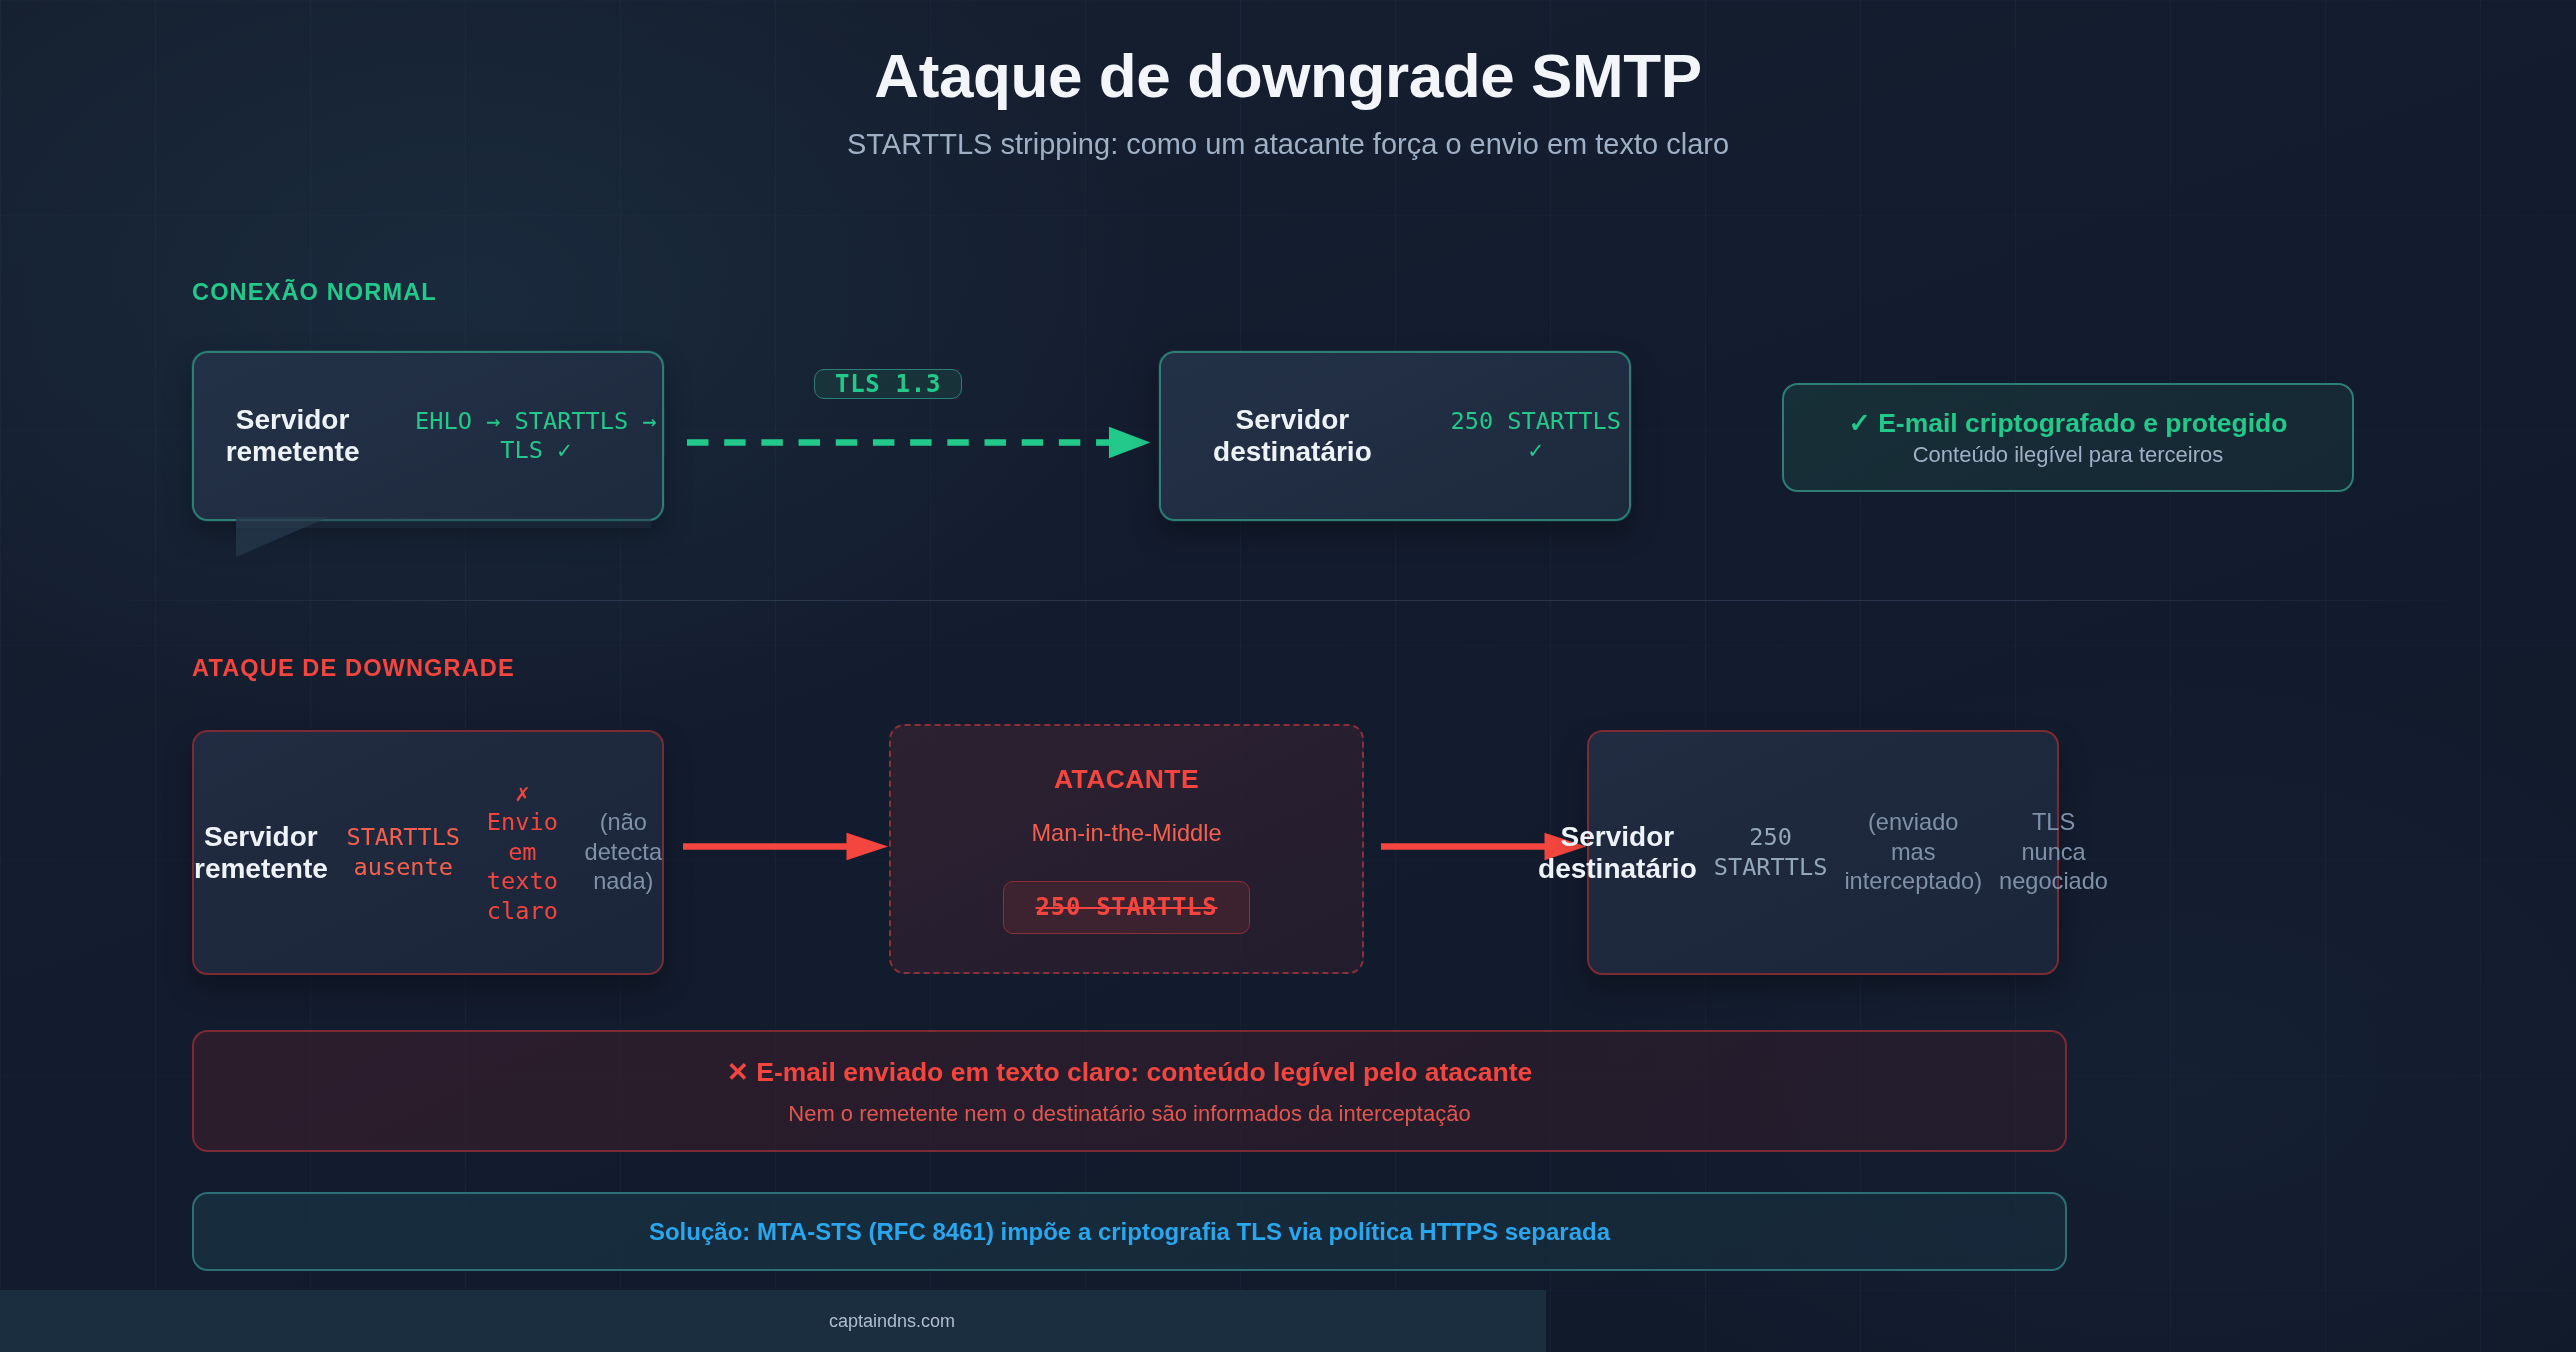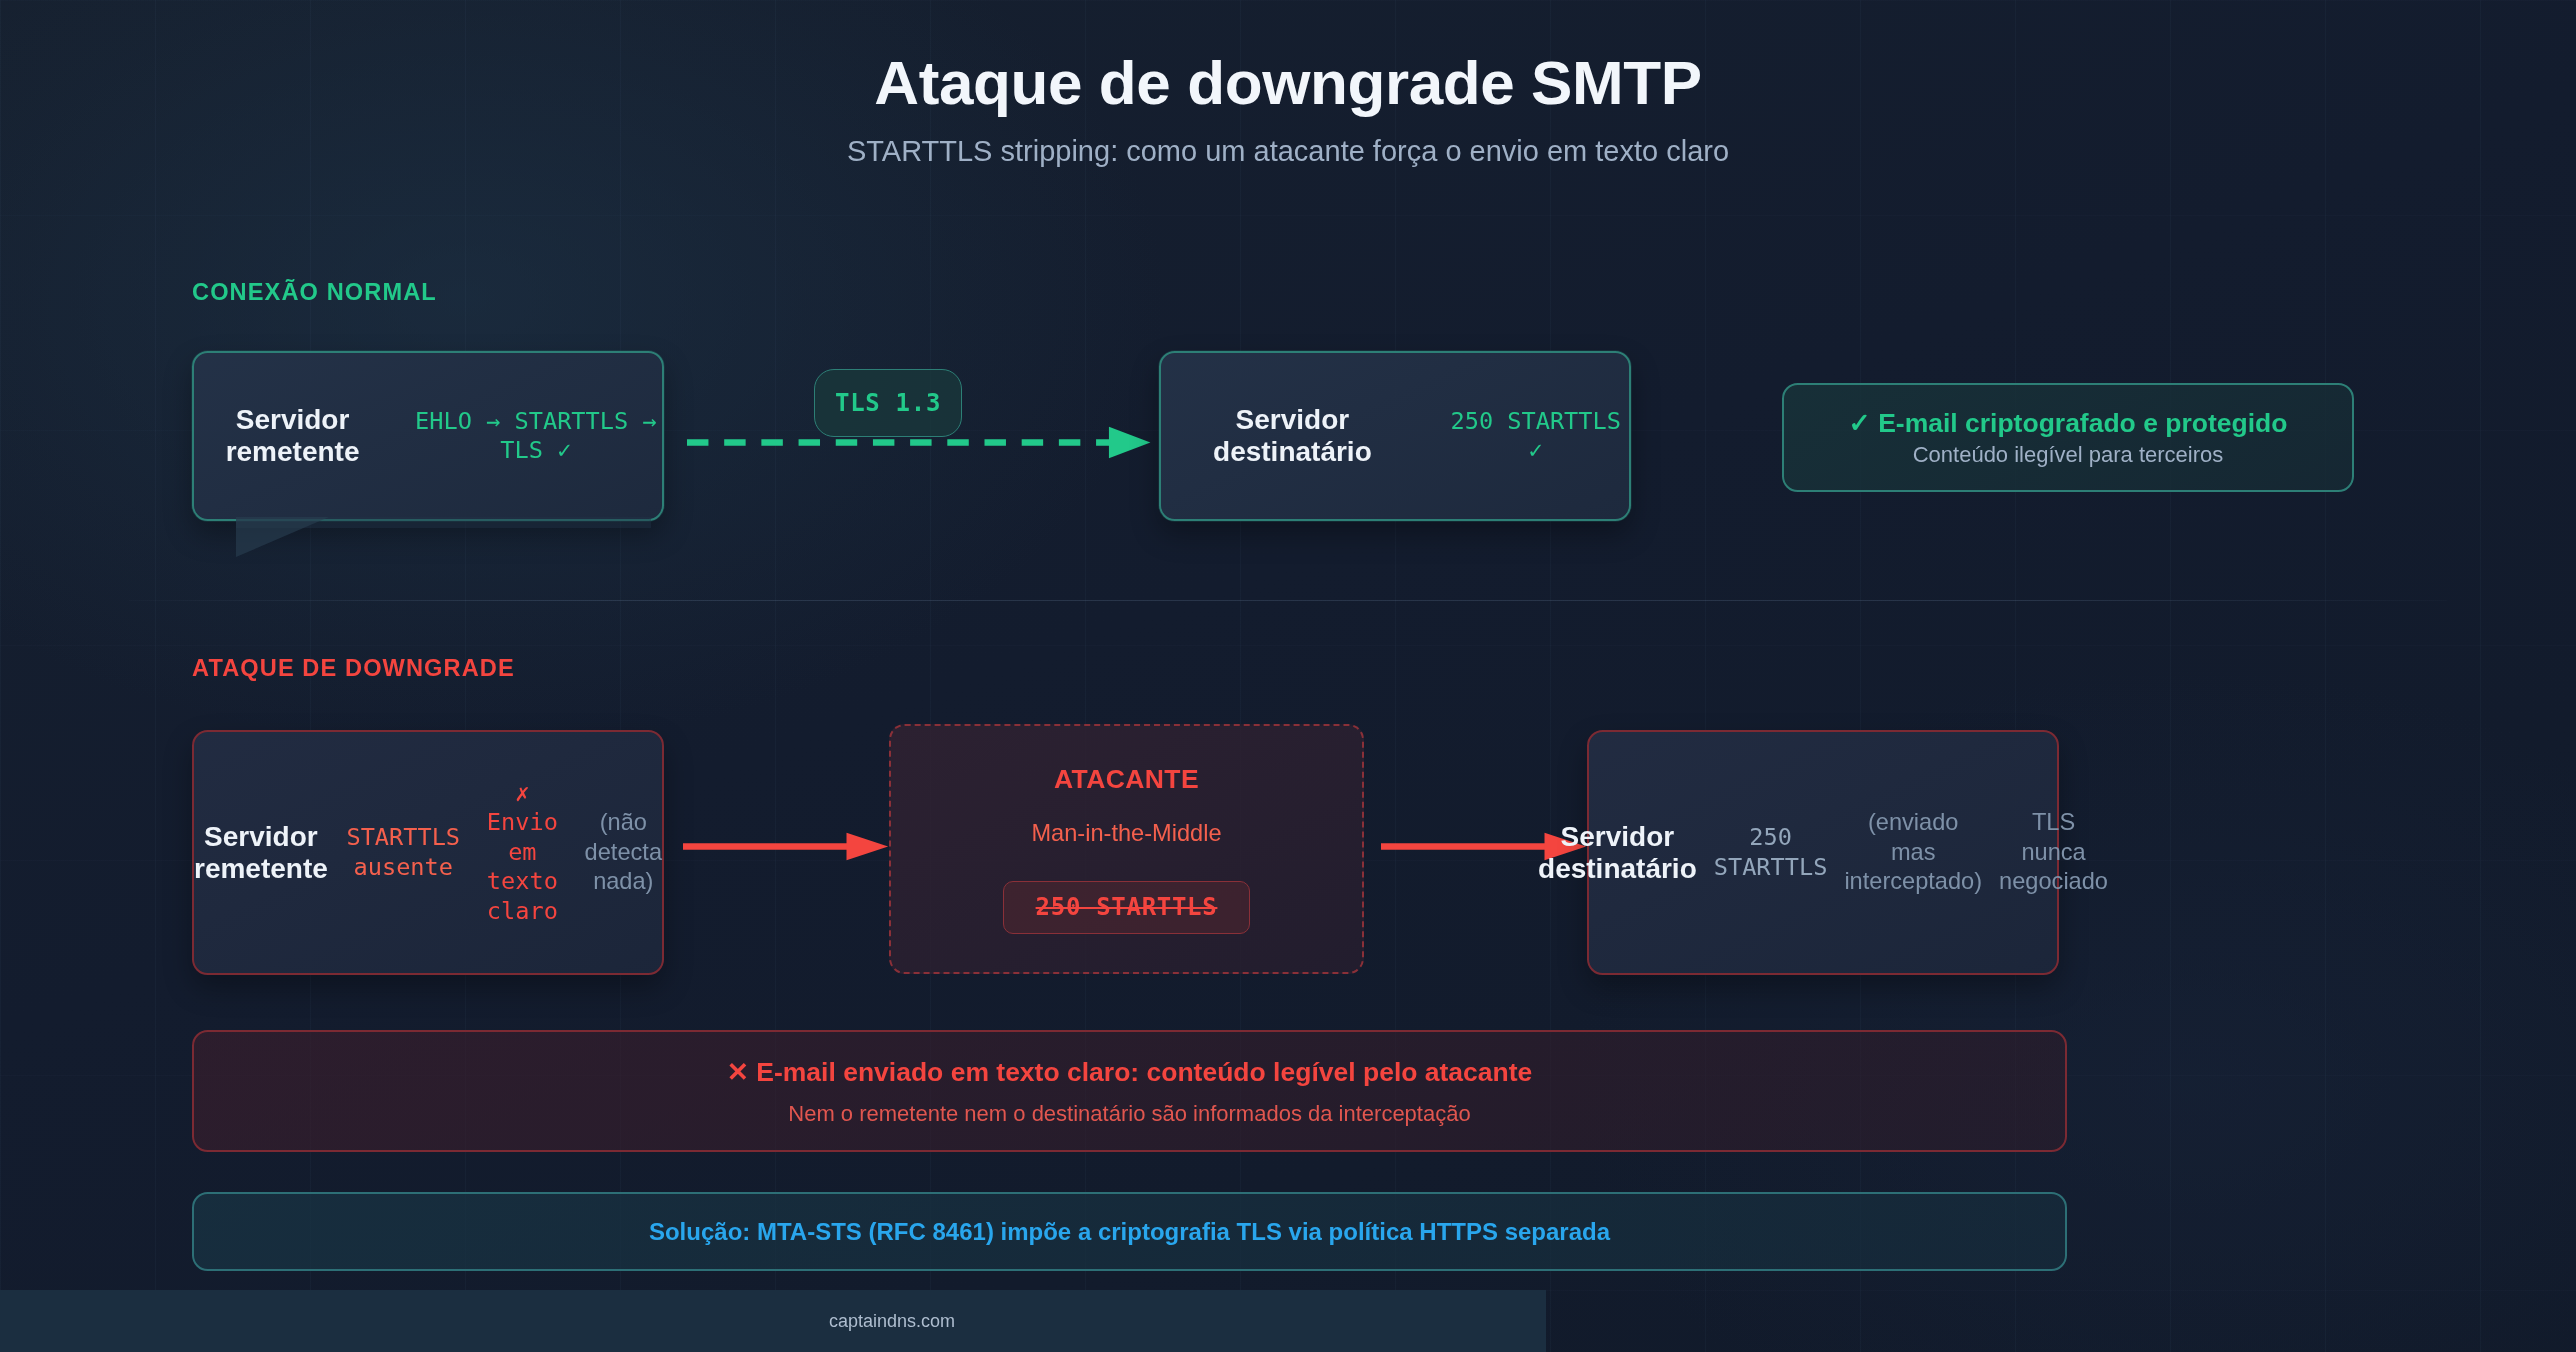--- a/index.html
+++ b/index.html
@@ -36,21 +36,21 @@
       linear-gradient(to bottom, rgba(120,160,200,0.022) 0.7px, transparent 0.7px);
     background-size: 100% 215px;
   }
 
   #stage {
     position: absolute; inset: 0;
     width: 2576px; height: 1352px;
   }
 
   
-  #header { position: absolute; top: 50px; left: 0; width: 2576px; text-align: center; }
+  #header { position: absolute; top: 43px; left: 0; width: 2576px; text-align: center; }
   #page-title {
     font-size: 62px; font-weight: bold; color: #f2f6fb;
     letter-spacing: -0.4px; line-height: 1.05;
   }
   #page-subtitle {
     margin-top: 20px;
     font-size: 29px; color: #9fb0c6; font-weight: normal;
   }
 
   
@@ -107,21 +107,21 @@
   }
   #sender-tail-2 {
     position: absolute; top: 517px; left: 236px;
     width: 415px; height: 11.4px;
     background: rgba(34,52,70,0.45);
   }
 
   
   #tls-badge {
     position: absolute; top: 369px; left: 814px;
-    padding: 19px 20px; border-radius: 20px;
+    padding: 0 20px; border-radius: 10px;
     border: 1.4px solid #2d7f76;
     background: rgba(26,58,60,0.7);
     color: #22c98a; font-size: 24px; font-weight: bold;
     letter-spacing: 0.7px;
   }
 
   
   #arrow-normal { position: absolute; top: 421px; left: 687px; width: 472px; height: 43px; }
 
   

